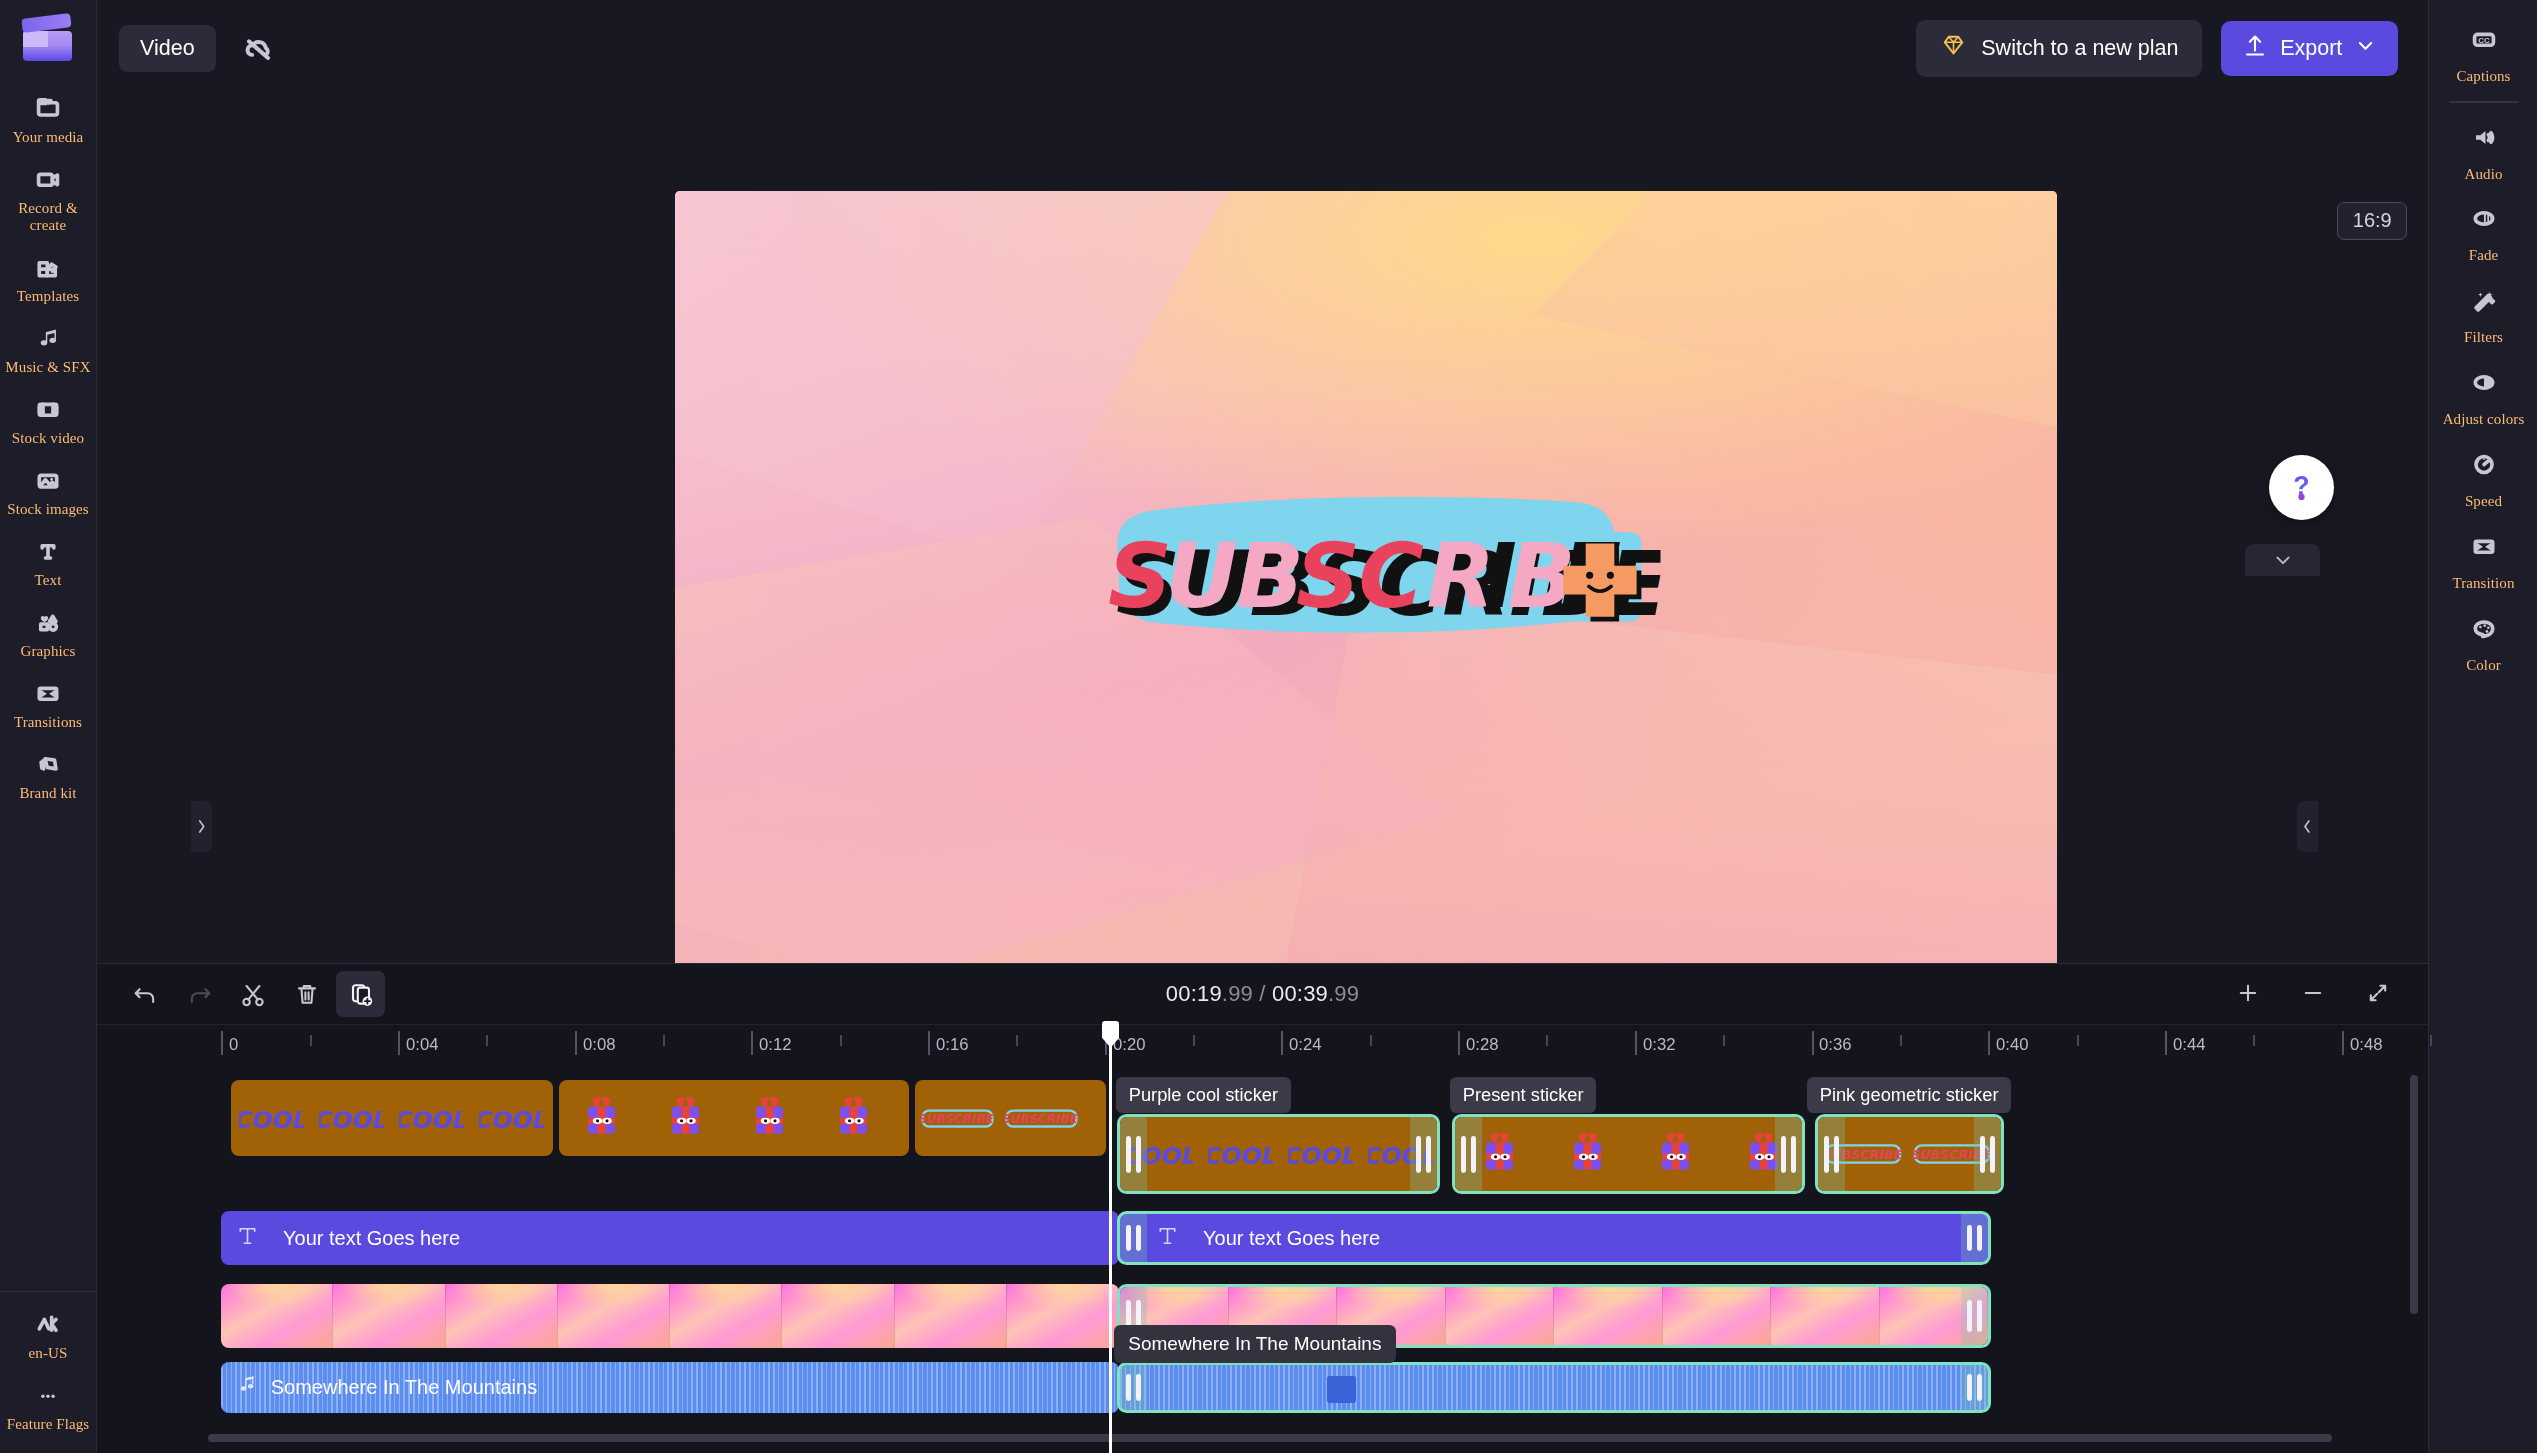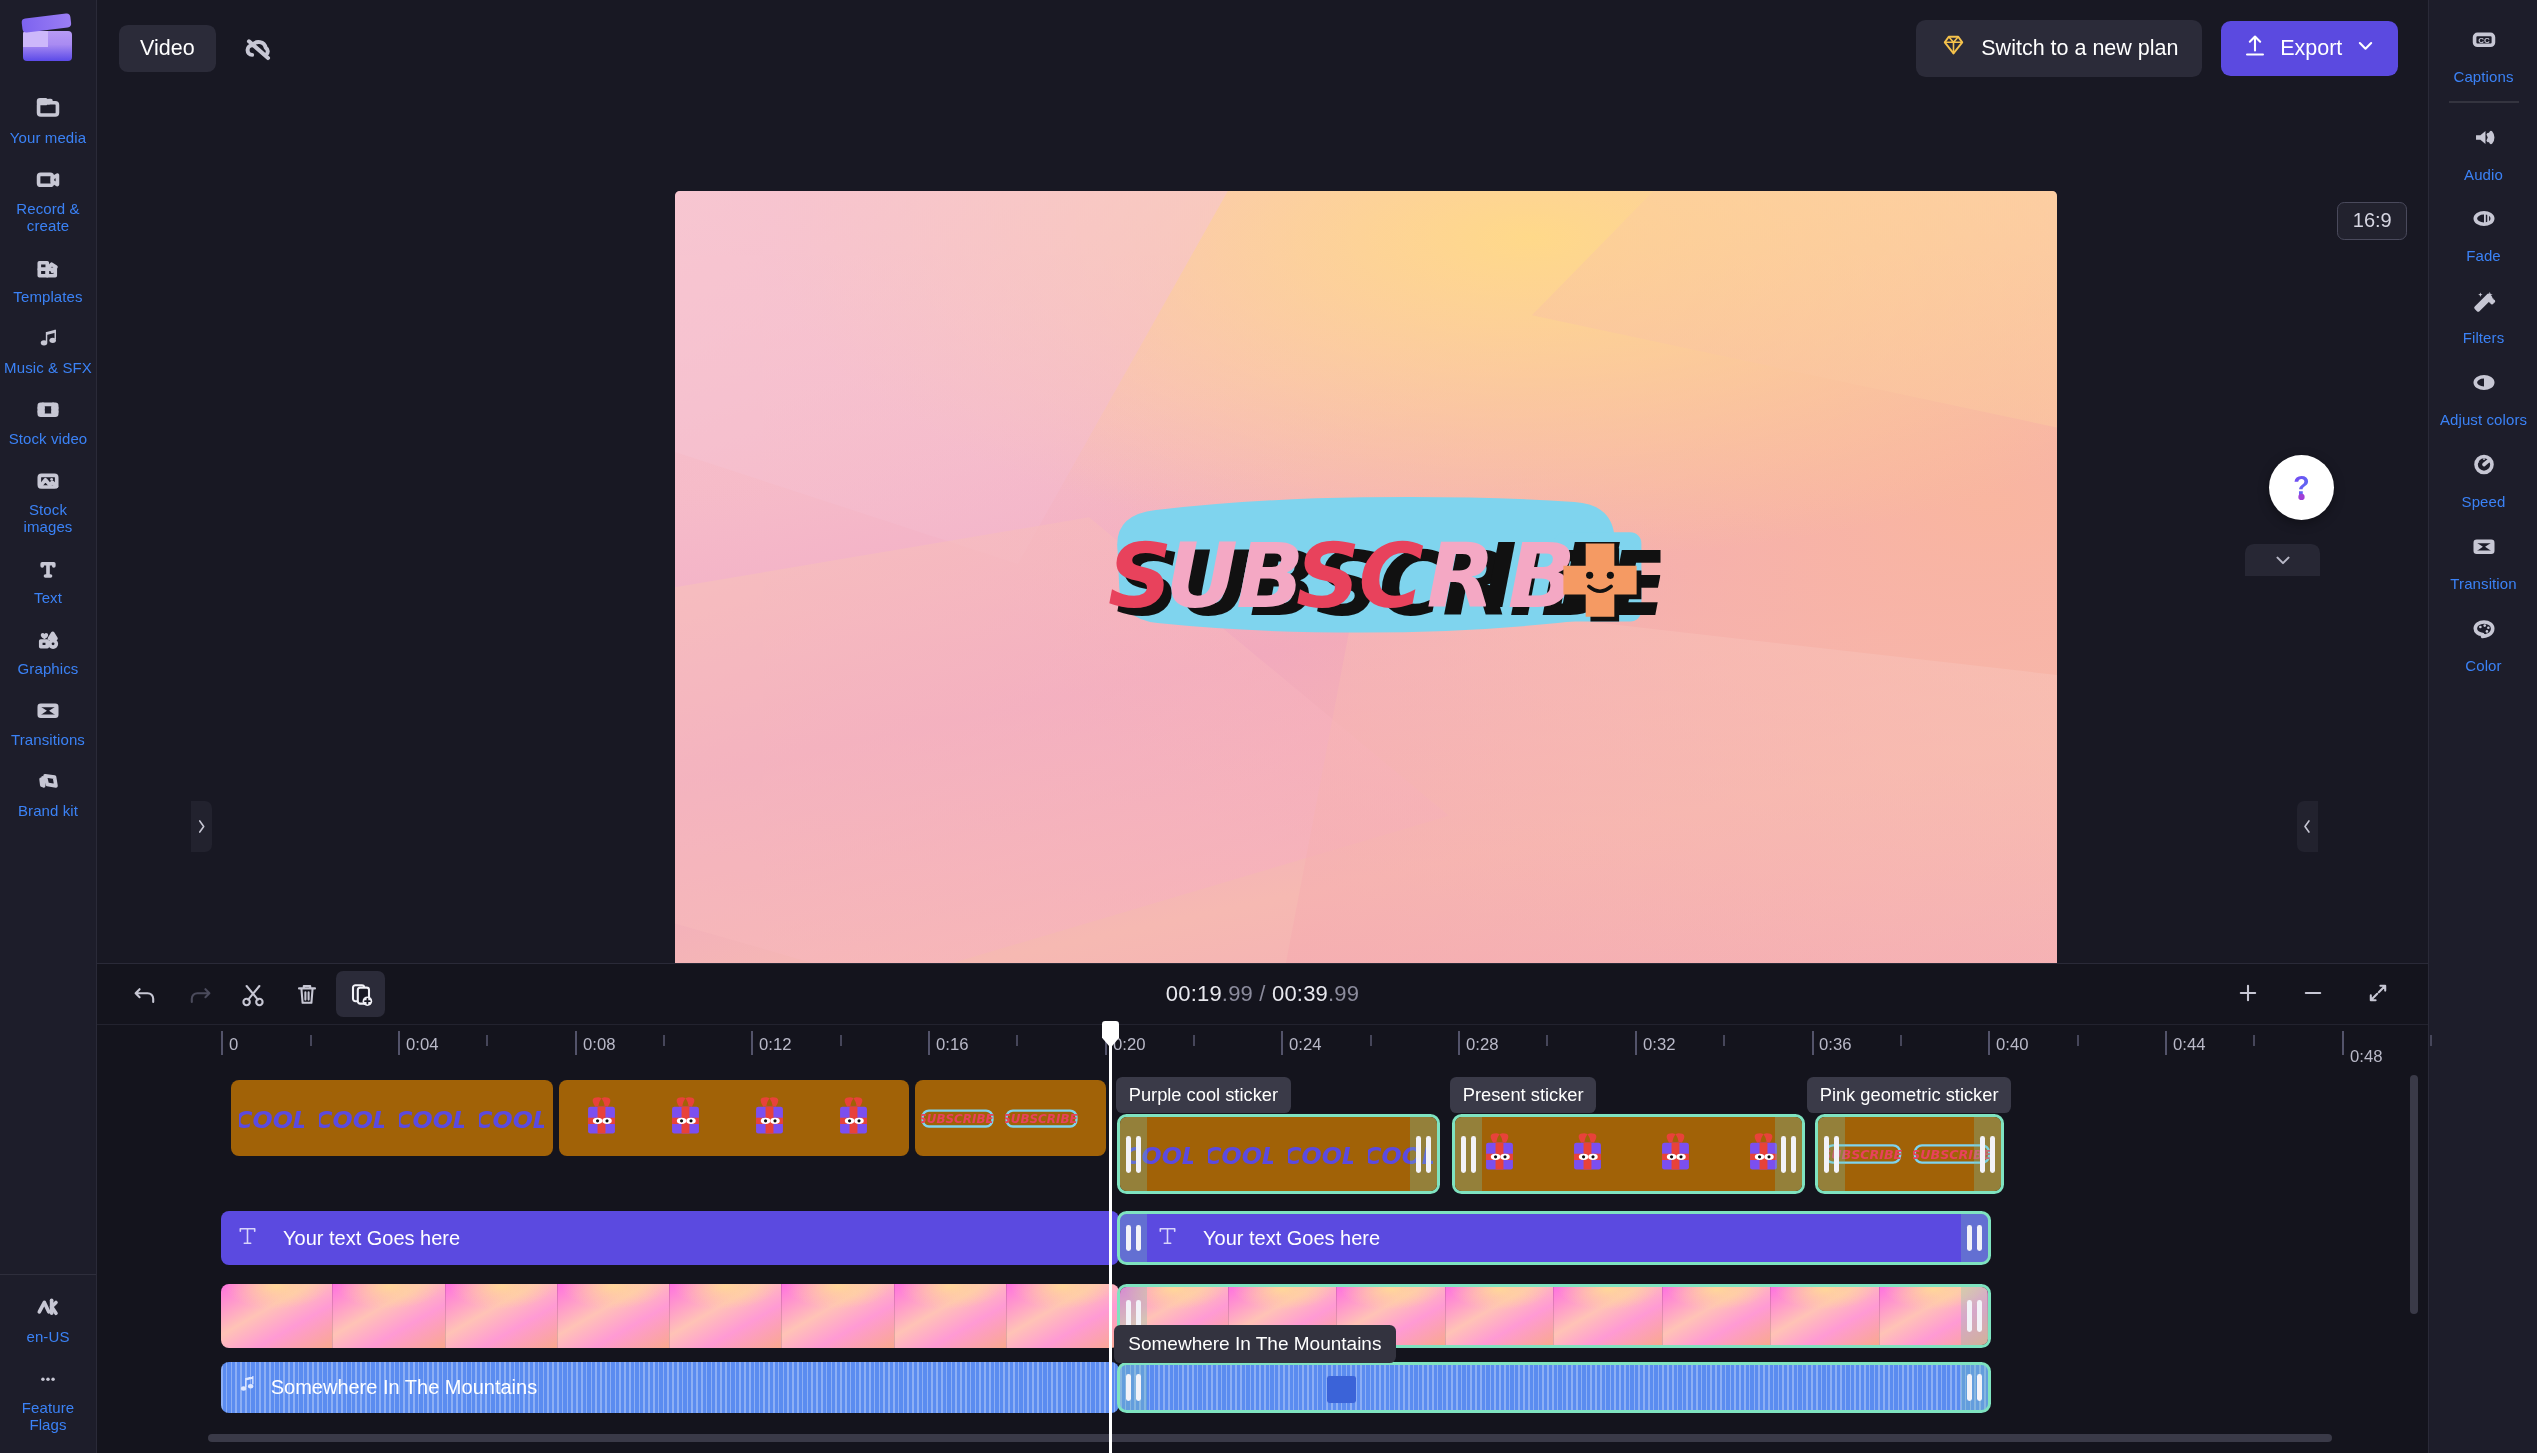--- a/index.html
+++ b/index.html
@@ -31,21 +31,21 @@
     position: absolute; left: 3.2px; top: 9.6px; width: 49px; height: 14.3px;
     background: linear-gradient(90deg,#7d63ef,#9b7ef4); border-radius: 4px;
     transform: rotate(-7deg); transform-origin: left bottom;
   }
   .rail-items { display: flex; flex-direction: column; align-items: center; width: 100%; margin-top: 17.5px; }
   .rail-item {
     width: 100%; padding: 10.3px 3.2px 8.8px; display: flex; flex-direction: column;
     align-items: center; gap: 5.6px; cursor: pointer;
   }
   .rail-item .lbl {
-    font-size: 15px; color: #3b82f6; text-align: center; line-height: 1.15; letter-spacing: 0.1px;
+    font-size: 15px; color: #fdba74; text-align: center; line-height: 1.15; letter-spacing: 0.1px; font-family: Liberation Serif, serif;
   }
   .rail-ico { width: 32px; height: 29px; display: flex; align-items: center; justify-content: center; }
   .rail-ico svg { width: 30px; height: 29px; }
   .rail-bottom { position: absolute; bottom: 0; left: 0; width: 100%; padding-bottom: 11px; }
   .rail-div { width: 100%; height: 0.8px; background: #2e2e3c; margin: 3.2px 0 8px; }
 
   
   .main { flex: 1; display: flex; flex-direction: column; min-width: 0; position: relative; }
 
   
@@ -563,21 +563,21 @@
           <div class="tick" style="left: 1715px;"></div>
           <div class="tick-lbl" style="left: 1722px;">0:36</div>
           <div class="tick minor" style="left: 1803px;"></div>
           <div class="tick" style="left: 1891px;"></div>
           <div class="tick-lbl" style="left: 1899px;">0:40</div>
           <div class="tick minor" style="left: 1980px;"></div>
           <div class="tick" style="left: 2068px;"></div>
           <div class="tick-lbl" style="left: 2076px;">0:44</div>
           <div class="tick minor" style="left: 2156px;"></div>
           <div class="tick" style="left: 2245px;"></div>
-          <div class="tick-lbl" style="left: 2253px; margin-top: 12px;">0:48</div>
+          <div class="tick-lbl" style="left: 2253px;">0:48</div>
           <div class="tick minor" style="left: 2333px;"></div>
         </div>
 
       <div class="tracks">
 
         <div class="clip" style="left:134px; top:19px; width:322px; height:76px;">
           <div class="clip-thumbs">
             <div class="thumb" style="width:80px">
               <svg width="65" height="45" viewBox="0 0 82 56">
                   <text x="41" y="40" text-anchor="middle" font-size="30" font-weight="bold" font-style="italic" fill="#5b4ae0" font-family="'DejaVu Sans',sans-serif">COOL</text>

